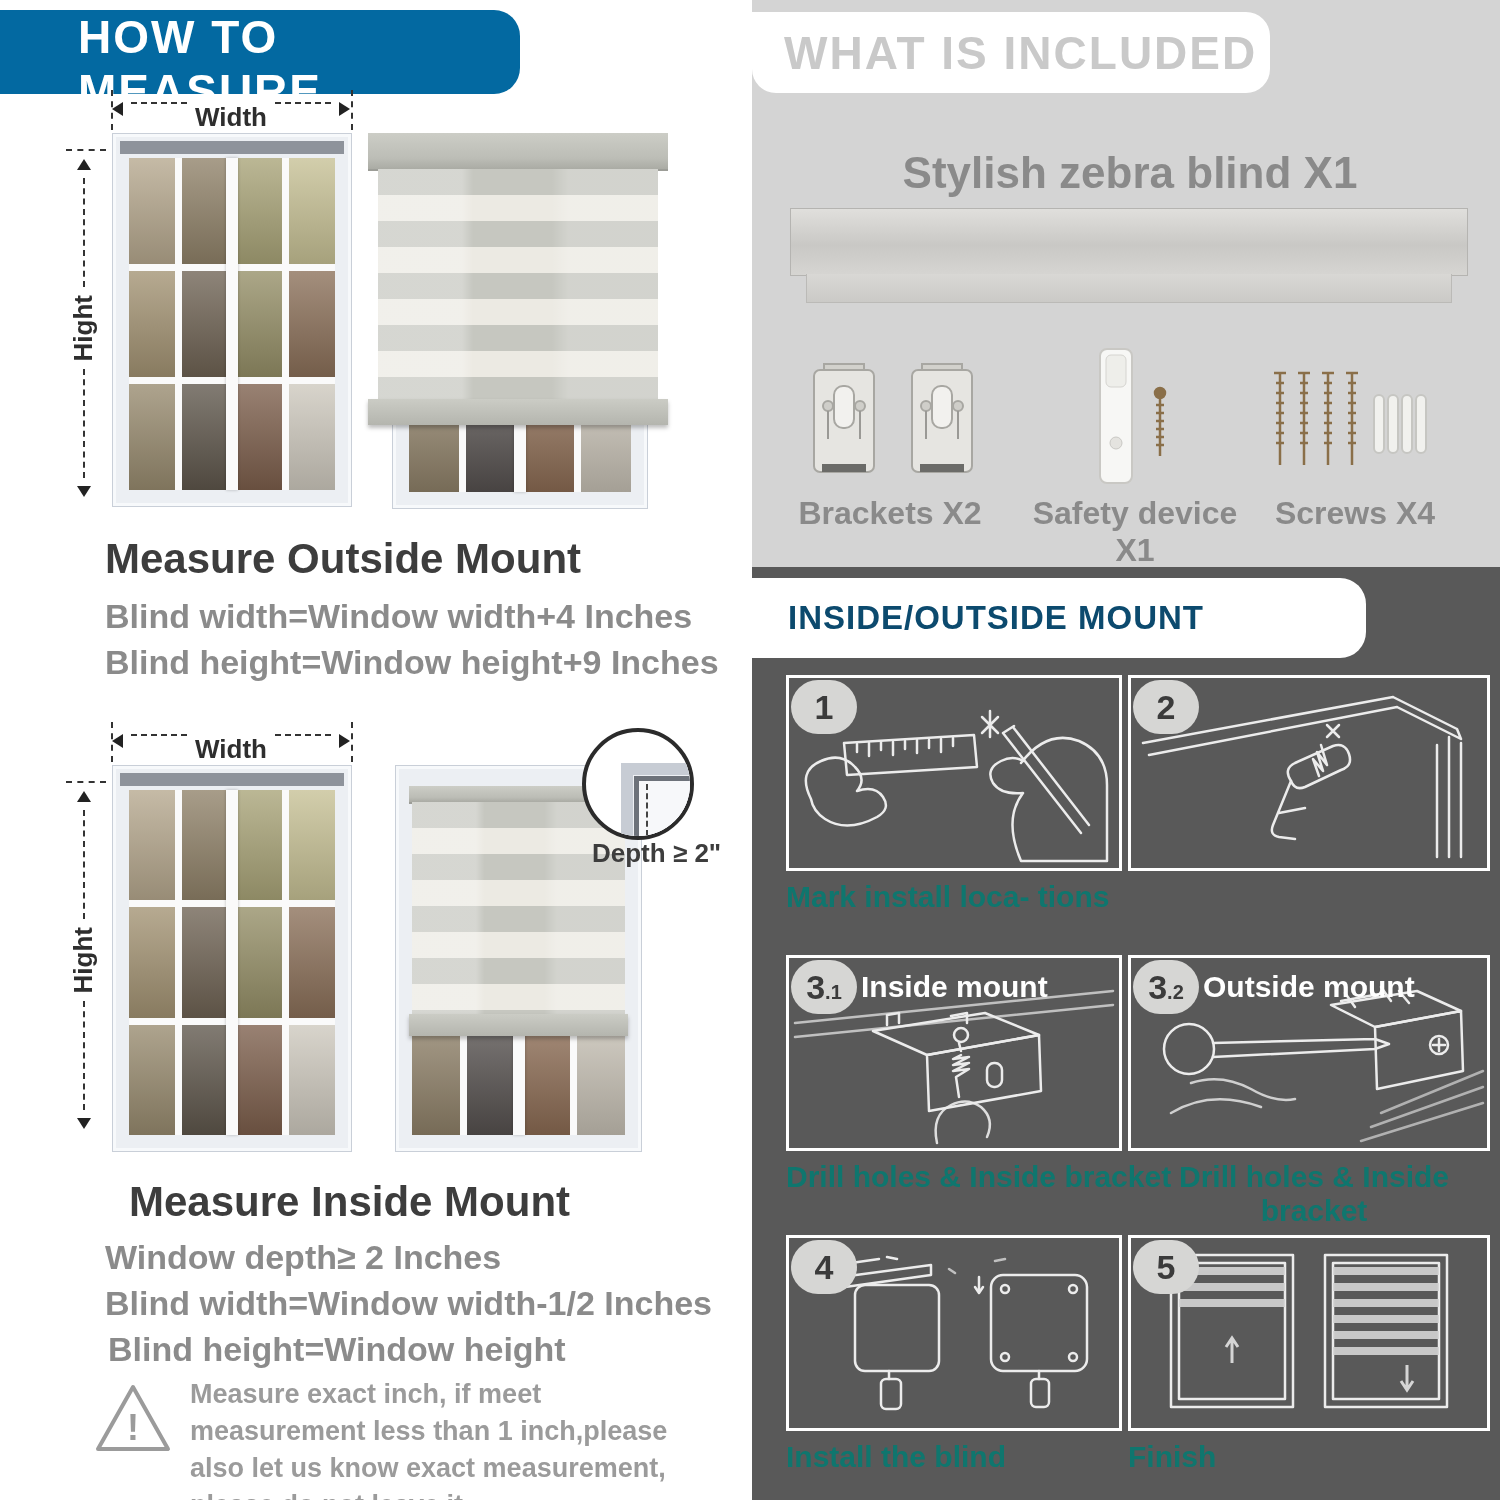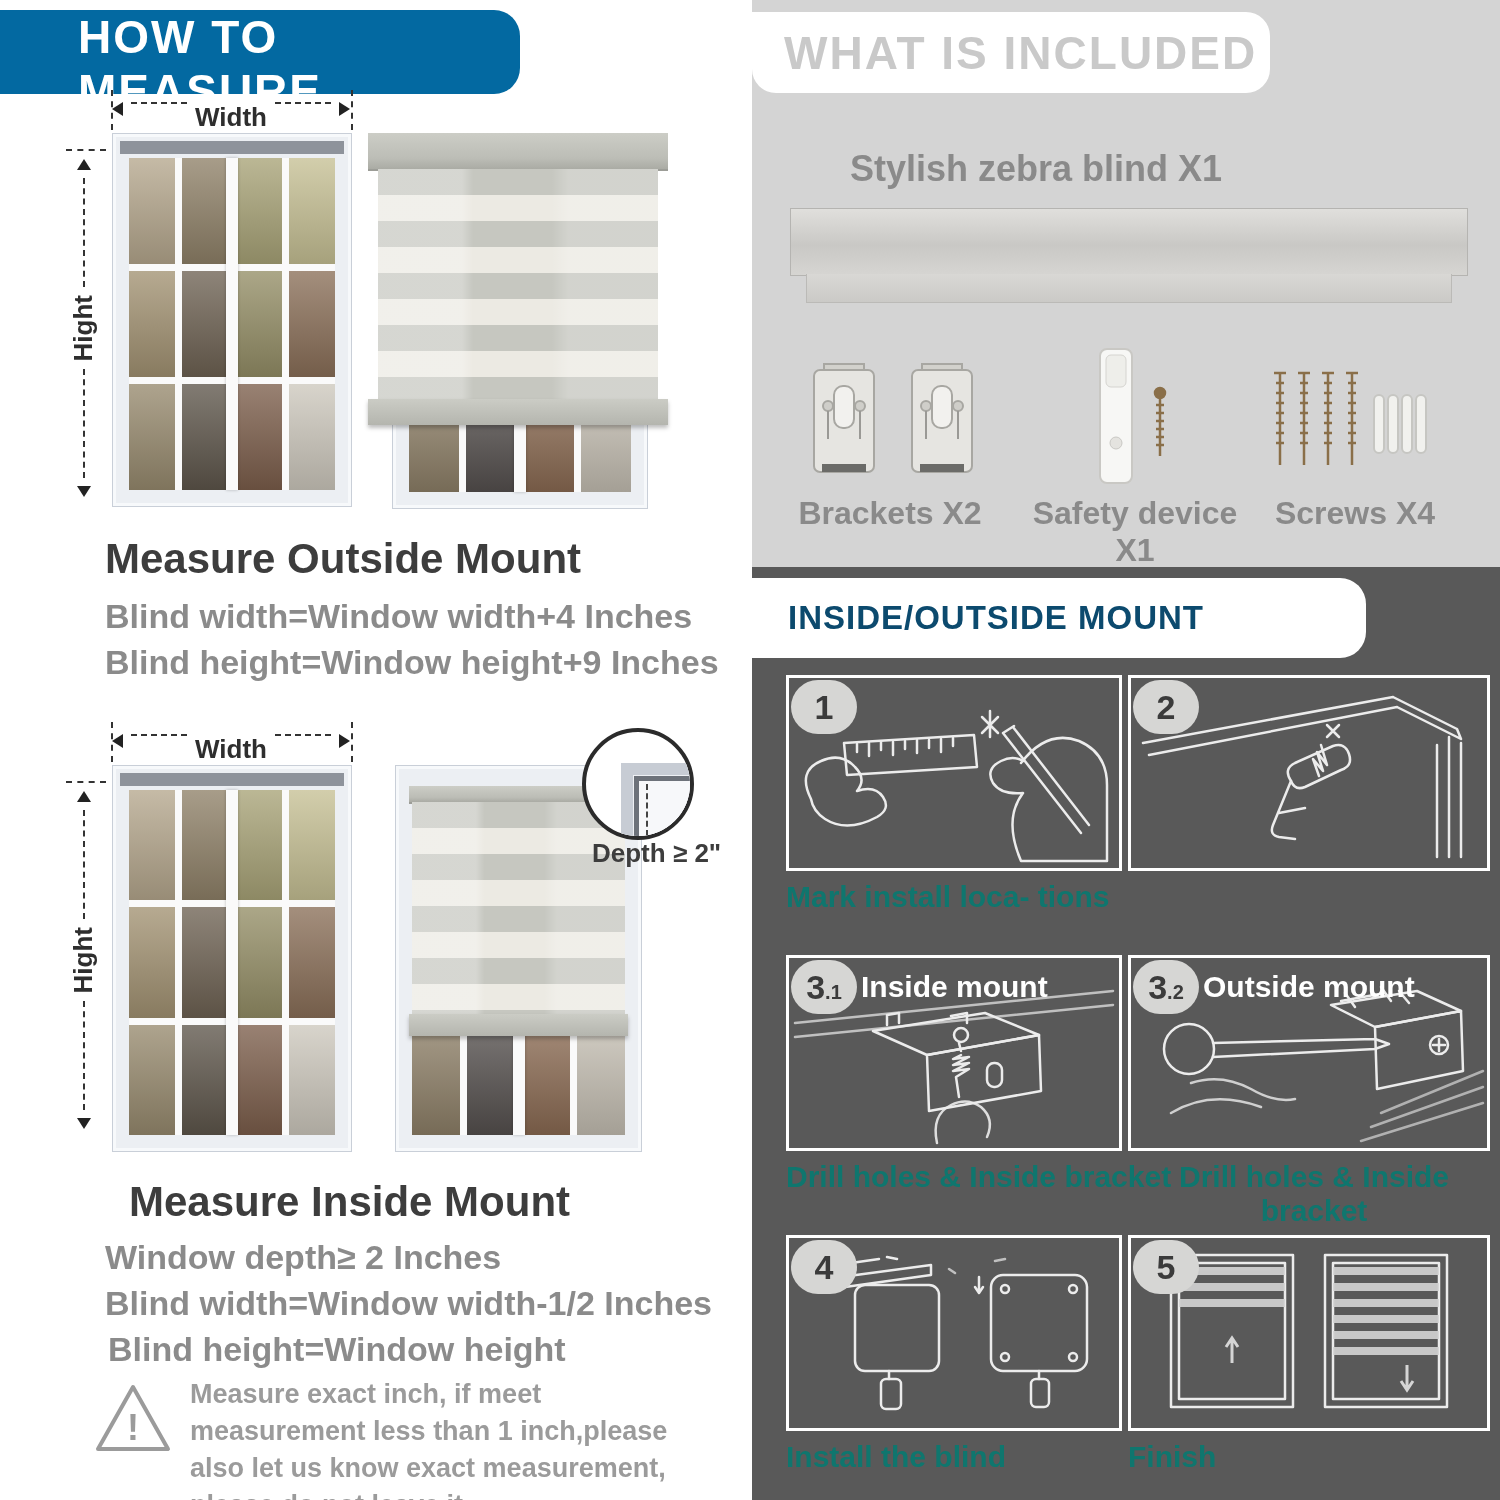--- a/index.html
+++ b/index.html
@@ -66,21 +66,21 @@
   .mag .m3{position:absolute;left:58%;top:50%;height:50%;width:0;border-left:2px dashed #444;}
   .depth-lab{font-size:26px;font-weight:bold;color:#3d3d3d;}
 
   .note-text{font-size:27px;font-weight:bold;color:#9b9b9b;line-height:37px;}
 
   
   .right-top{left:752px;top:0;width:748px;height:567px;background:#d4d4d4;}
   .badge-included{left:752px;top:12px;width:518px;height:81px;background:#ffffff;
                   border-radius:0 24px 24px 24px;display:flex;align-items:center;}
   .badge-included span{color:#c9c9c9;font-weight:bold;font-size:46px;letter-spacing:2px;padding-left:32px;}
-  .blind-label{font-size:36px;font-weight:bold;color:#8a8a8a;text-align:left;}
+  .blind-label{font-size:44px;font-weight:bold;color:#8a8a8a;text-align:center;}
   .headrail{background:linear-gradient(180deg,#e0dfdc,#c9c8c5 55%,#d6d5d2);border:1px solid #b5b4b1;}
   .headrail2{background:linear-gradient(180deg,#d9d8d5,#cbcac7);border:1px solid #bbbab7;border-top:none;}
   .inc-label{font-size:32px;font-weight:bold;color:#8a8a8a;text-align:center;}
 
   .right-dark{left:752px;top:567px;width:748px;height:933px;background:#595959;}
   .badge-mount{left:752px;top:578px;width:614px;height:80px;background:#ffffff;
                border-radius:0 26px 26px 0;display:flex;align-items:center;}
   .badge-mount span{color:#0c4a6e;font-weight:bold;font-size:33px;letter-spacing:1px;padding-left:36px;}
 
   .panel{border:3px solid #ffffff;background:transparent;}

